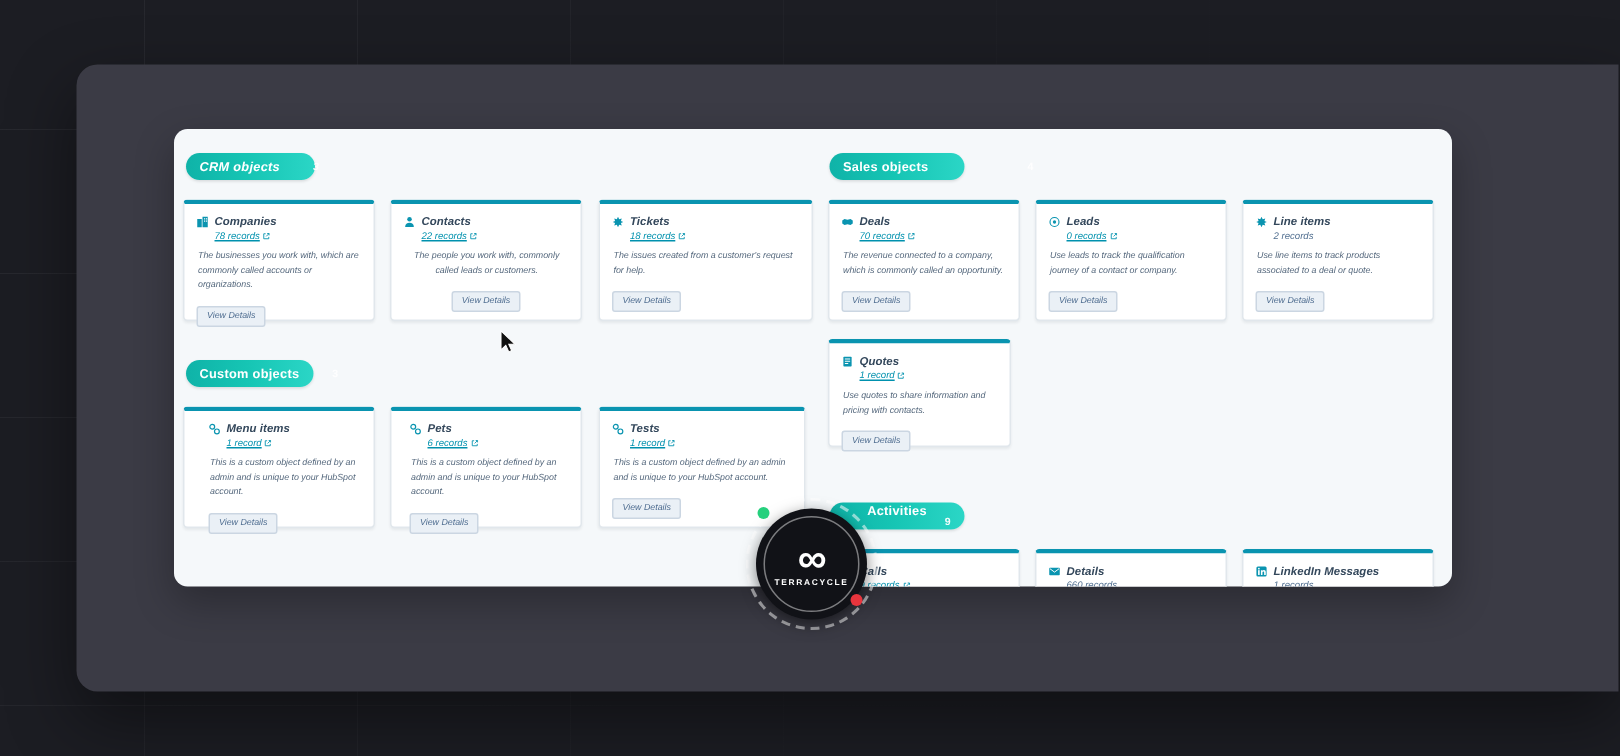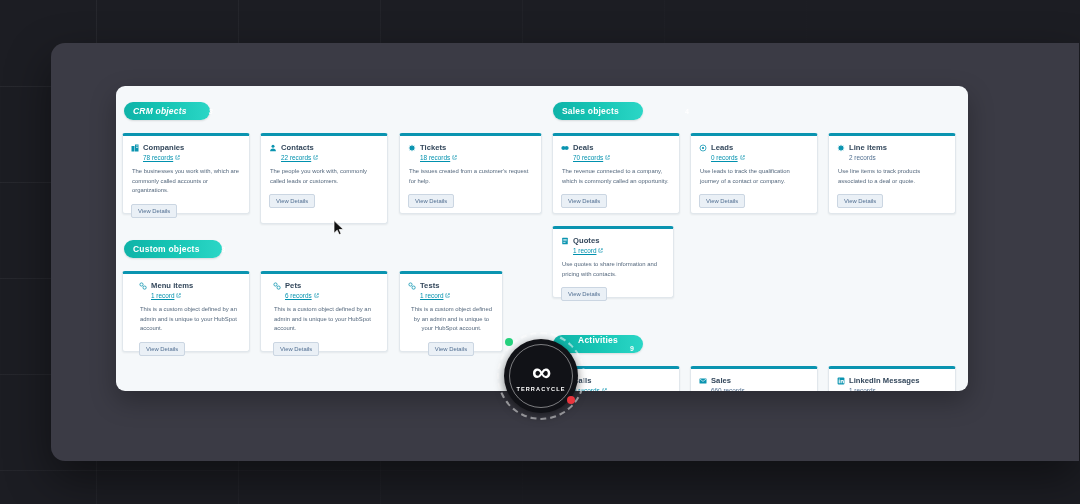--- a/index.html
+++ b/index.html
@@ -66,20 +66,21 @@
 
   
   .obj-card{
     position:absolute;
     background:#ffffff;
     border:1px solid #e1e7ec;
     border-top:3px solid #0a94b0;
     border-radius:3px;
     padding:7px 8px 8px 8px;
     box-shadow:0 1px 2px rgba(15,30,45,.07);
+    font-style:italic;
   }
   .card-head{ display:flex; align-items:center; gap:4px; }
   .card-icon{
     width:8px; height:8px; flex:0 0 8px;
     color:#0a94b0;
     display:flex; align-items:center; justify-content:center;
   }
   .card-icon svg{ width:8px; height:8px; display:block; }
   .card-title{
     font-size:7.6px; font-weight:bold; color:#33475b; letter-spacing:.05px;
@@ -185,21 +186,21 @@
               <path d="M5 2H2v8h8V7"></path>
               <path d="M7.5 1.6H10.5V4.6"></path>
               <path d="M10.2 1.9L5.8 6.3"></path>
             </svg>
         </span>
       </div>
       <div class="card-desc">The businesses you work with, which are commonly called accounts or organizations.</div>
       <div class="view-details">View Details</div>
     </div>
 
-    <div class="obj-card" style="left:144px; top:47px; width:128px; height:91px;">
+    <div class="obj-card" style="left:144px; top:47px; width:128px; height:81px;text-align:center;">
       <div class="card-head">
         <span class="card-icon">
           <svg viewBox="0 0 16 16" fill="currentColor">
               <circle cx="8" cy="4.4" r="3"></circle>
               <path d="M2.2 14.5c0-3.3 2.6-5.4 5.8-5.4s5.8 2.1 5.8 5.4z"></path>
             </svg>
         </span>
         <span class="card-title">Contacts</span>
       </div>
       <div class="card-records linked">
@@ -232,21 +233,21 @@
               <path d="M5 2H2v8h8V7"></path>
               <path d="M7.5 1.6H10.5V4.6"></path>
               <path d="M10.2 1.9L5.8 6.3"></path>
             </svg>
         </span>
       </div>
       <div class="card-desc">The issues created from a customer's request for help.</div>
       <div class="view-details">View Details</div>
     </div>
 
-    <div class="section-pill" style="left:8px; top:154px; width:98px;">
+    <div class="section-pill" style="left:8px; top:154px; width:85px;">
       <span class="pill-label">Custom objects</span>
       <span class="pill-count">3</span>
     </div>
 
     <div class="obj-card" style="left:6px; top:185px; width:128px; height:81px;padding-left:16px;">
       <div class="card-head">
         <span class="card-icon">
           <svg viewBox="0 0 16 16" fill="none" stroke="currentColor" stroke-width="1.6">
               <circle cx="5" cy="5" r="3.2"></circle>
               <circle cx="11.2" cy="11.2" r="3.2"></circle>
@@ -285,21 +286,21 @@
               <path d="M5 2H2v8h8V7"></path>
               <path d="M7.5 1.6H10.5V4.6"></path>
               <path d="M10.2 1.9L5.8 6.3"></path>
             </svg>
         </span>
       </div>
       <div class="card-desc">This is a custom object defined by an admin and is unique to your HubSpot account.</div>
       <div class="view-details">View Details</div>
     </div>
 
-    <div class="obj-card" style="left:283px; top:185px; width:104px; height:81px;text-align:center;">
+    <div class="obj-card" style="left:283px; top:185px; width:138px; height:81px;">
       <div class="card-head">
         <span class="card-icon">
           <svg viewBox="0 0 16 16" fill="none" stroke="currentColor" stroke-width="1.6">
               <circle cx="5" cy="5" r="3.2"></circle>
               <circle cx="11.2" cy="11.2" r="3.2"></circle>
             </svg>
         </span>
         <span class="card-title">Tests</span>
       </div>
       <div class="card-records linked">
@@ -437,21 +438,21 @@
     </div>
 
     <div class="obj-card" style="left:574px; top:280px; width:128px; height:81px;">
       <div class="card-head">
         <span class="card-icon">
           <svg viewBox="0 0 16 16" fill="currentColor">
               <rect x="1" y="3" width="14" height="10" rx="1"></rect>
               <path d="M1.8 4.2L8 8.8l6.2-4.6" fill="none" stroke="#fff" stroke-width="1.3"></path>
             </svg>
         </span>
-        <span class="card-title">Sales</span>
+        <span class="card-title">Details</span>
       </div>
       <div class="card-records plain">
         <span class="rec-text">660 records</span>
       </div>
     </div>
 
     <div class="obj-card" style="left:712px; top:280px; width:128px; height:81px;">
       <div class="card-head">
         <span class="card-icon">
           <svg viewBox="0 0 16 16" fill="currentColor">

